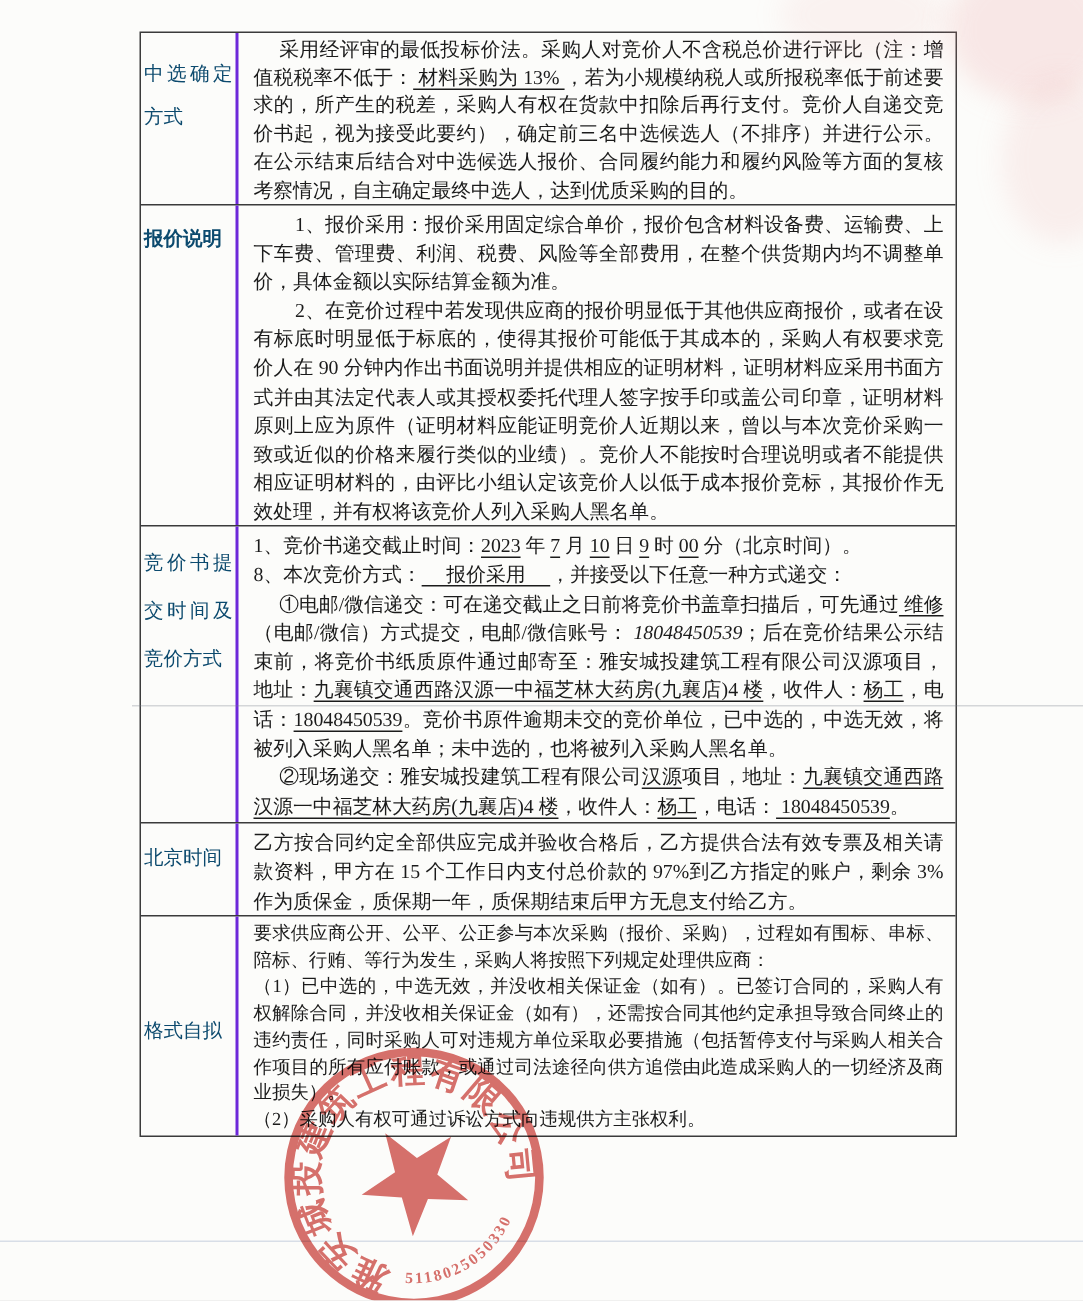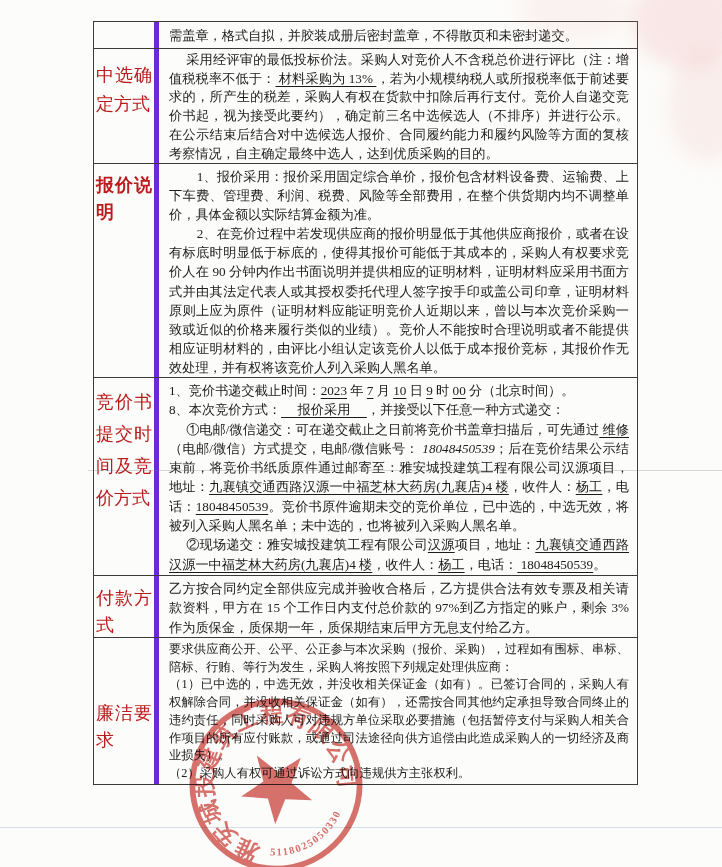--- a/index.html
+++ b/index.html
@@ -12,23 +12,23 @@
   .doc-table{
     position:absolute;left:93px;top:21px;width:545px;
     border:1px solid #3b3b3b;box-sizing:border-box;
     background:transparent;
   }
   .trow{display:flex;border-bottom:1px solid #3b3b3b;box-sizing:border-box;}
   .trow:last-child{border-bottom:none;}
   .r1{height:27px;} .r2{height:115px;} .r3{height:214px;}
   .r4{height:198px;} .r5{height:62px;} .r6{height:146px;}
   .lcell{
-    width:65px;min-width:65px;border-right:5px solid #6d28d9;box-sizing:border-box;
-    font-size:18px;line-height:27px;padding:0 2px;
-    text-align:justify;text-justify:inter-character;color:#b91c1c;
+    width:65px;min-width:65px;border-right:2px solid #6d28d9;box-sizing:border-box;
+    font-size:13px;line-height:27px;padding:0 2px;
+    text-align:justify;text-justify:inter-character;color:#0c4a6e;
     overflow:hidden;
   }
   .r2 .lcell{padding-top:12px;line-height:29px;}
   .r3 .lcell{padding-top:8px;font-weight:bold;}
   .r4 .lcell{padding-top:8px;line-height:32px;}
   .r5 .lcell{padding-top:9px;}
   .r6 .lcell{padding-top:62px;}
   .ccell{
     flex:1;padding:3px 8px 0 10px;overflow:hidden;
     font-size:13.2px;line-height:19.1px;
@@ -59,26 +59,20 @@
   }
   .seal text{font-family:"Liberation Serif","DejaVu Serif",serif;font-weight:bold;}
 </style>
 </head>
 <body>
 
 <div class="page">
 
   <div class="doc-table">
 
-    <div class="trow r1">
-      <div class="lcell"></div>
-      <div class="ccell">
-          <div class="p"><span>需盖章，格式自拟，并胶装成册后密封盖章，不得散页和未密封递交。</span></div>
-        </div>
-    </div>
 
     <div class="trow r2">
       <div class="lcell">中选确定方式</div>
       <div class="ccell">
           <div class="p ind1"><span>采用经评审的最低投标价法。采购人对竞价人不含税总价进行评比（注：增值税税率不低于：</span><span class="u"> 材料采购为 13% </span><span>，若为小规模纳税人或所报税率低于前述要求的，所产生的税差，采购人有权在货款中扣除后再行支付。竞价人自递交竞价书起，视为接受此要约），确定前三名中选候选人（不排序）并进行公示。在公示结束后结合对中选候选人报价、合同履约能力和履约风险等方面的复核考察情况，自主确定最终中选人，达到优质采购的目的。</span></div>
         </div>
     </div>
 
     <div class="trow r3">
       <div class="lcell">报价说明</div>
@@ -92,28 +86,28 @@
       <div class="lcell">竞价书提交时间及竞价方式</div>
       <div class="ccell">
           <div class="p"><span>1、竞价书递交截止时间：</span><span class="u">2023</span><span> 年 </span><span class="u">7</span><span> 月 </span><span class="u">10</span><span> 日 </span><span class="u">9</span><span> 时 </span><span class="u">00</span><span> 分（北京时间）。</span></div>
           <div class="p"><span>8、本次竞价方式：</span><span class="u">　 报价采用 　</span><span>，并接受以下任意一种方式递交：</span></div>
           <div class="p ind1"><span>①电邮/微信递交：可在递交截止之日前将竞价书盖章扫描后，可先通过</span><span class="u"> 维修 </span><span>（电邮/微信）方式提交，电邮/微信账号：</span><span class="i"> 18048450539</span><span>；后在竞价结果公示结束前，将竞价书纸质原件通过邮寄至：雅安城投建筑工程有限公司汉源项目，地址：</span><span class="u">九襄镇交通西路汉源一中福芝林大药房(九襄店)4 楼</span><span>，收件人：</span><span class="u">杨工</span><span>，电话：</span><span class="u">18048450539</span><span>。竞价书原件逾期未交的竞价单位，已中选的，中选无效，将被列入采购人黑名单；未中选的，也将被列入采购人黑名单。</span></div>
           <div class="p ind1"><span>②现场递交：雅安城投建筑工程有限公司</span><span class="u">汉源</span><span>项目，地址：</span><span class="u">九襄镇交通西路汉源一中福芝林大药房(九襄店)4 楼</span><span>，收件人：</span><span class="u">杨工</span><span>，电话：</span><span class="u"> 18048450539</span><span>。</span></div>
         </div>
     </div>
 
     <div class="trow r5">
-      <div class="lcell">付款方式</div>
+      <div class="lcell">北京时间</div>
       <div class="ccell">
           <div class="p"><span>乙方按合同约定全部供应完成并验收合格后，乙方提供合法有效专票及相关请款资料，甲方在 15 个工作日内支付总价款的 97%到乙方指定的账户，剩余 3%作为质保金，质保期一年，质保期结束后甲方无息支付给乙方。</span></div>
         </div>
     </div>
 
     <div class="trow r6">
-      <div class="lcell">廉洁要求</div>
+      <div class="lcell">格式自拟</div>
       <div class="ccell">
           <div class="p"><span>要求供应商公开、公平、公正参与本次采购（报价、采购），过程如有围标、串标、陪标、行贿、等行为发生，采购人将按照下列规定处理供应商：</span></div>
           <div class="p"><span>（1）已中选的，中选无效，并没收相关保证金（如有）。已签订合同的，采购人有权解除合同，并没收相关保证金（如有），还需按合同其他约定承担导致合同终止的违约责任，同时采购人可对违规方单位采取必要措施（包括暂停支付与采购人相关合作项目的所有应付账款，或通过司法途径向供方追偿由此造成采购人的一切经济及商业损失）。</span></div>
           <div class="p"><span>（2）采购人有权可通过诉讼方式向违规供方主张权利。</span></div>
           <div class="p"><span>（3）采购人有权将违规单位列入采购人的黑名单三年。</span></div>
         </div>
     </div>
 
   </div>
 

